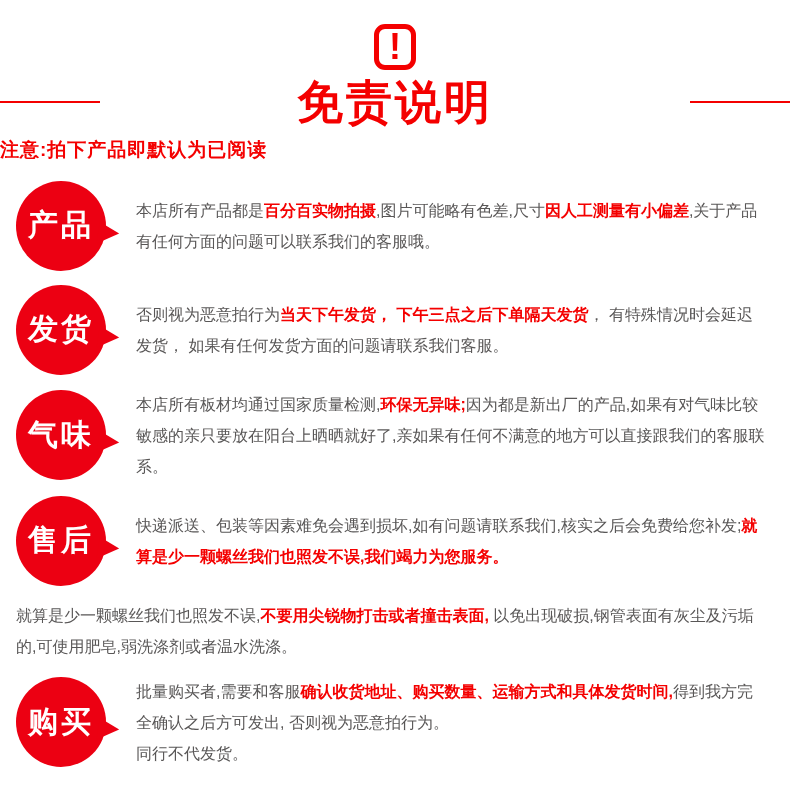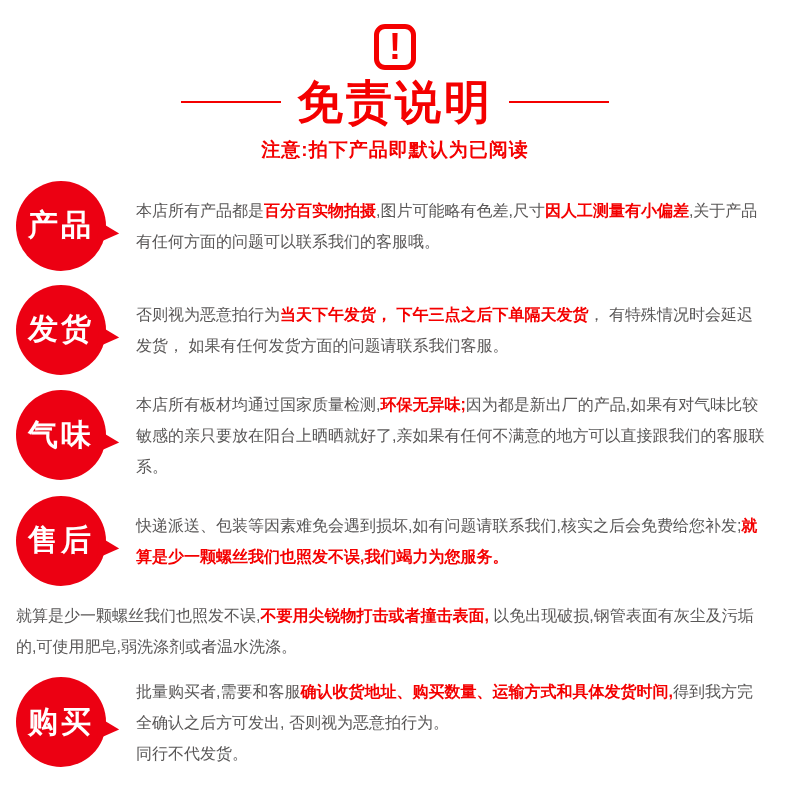--- a/index.html
+++ b/index.html
@@ -17,30 +17,30 @@
   }
   
   .header{padding-top:24px;}
   .alert-box{
     width:42px;height:46px;margin:0 auto;
     border:5px solid var(--accent-red);border-radius:11px;
     display:flex;align-items:center;justify-content:center;
     color:var(--accent-red);font-weight:bold;font-size:36px;line-height:1;
   }
   .title-row{
-    display:flex;align-items:center;justify-content:center;gap:16px;
+    display:flex;align-items:center;justify-content:space-between;gap:16px;
     margin-top:6px;
   }
   .title-line{width:100px;height:2px;background:var(--accent-red);}
   .page-title{
     margin:0;color:var(--accent-red);font-size:46px;font-weight:600;
     letter-spacing:3px;line-height:1.15;
   }
   .subtitle{
-    text-align:center;color:var(--accent-red);font-weight:bold;
+    text-align:left;color:var(--accent-red);font-weight:bold;
     font-size:19px;margin-top:8px;letter-spacing:1px;
   }
   
   .sections{padding:18px 24px 0 16px;}
   .item{display:flex;align-items:center;margin-bottom:14px;}
   .badge{
     position:relative;flex:0 0 90px;width:90px;height:90px;
     background:var(--badge-red);border-radius:50%;
     color:#fff;font-size:30px;font-weight:bold;letter-spacing:3px;
     display:flex;align-items:center;justify-content:center;

